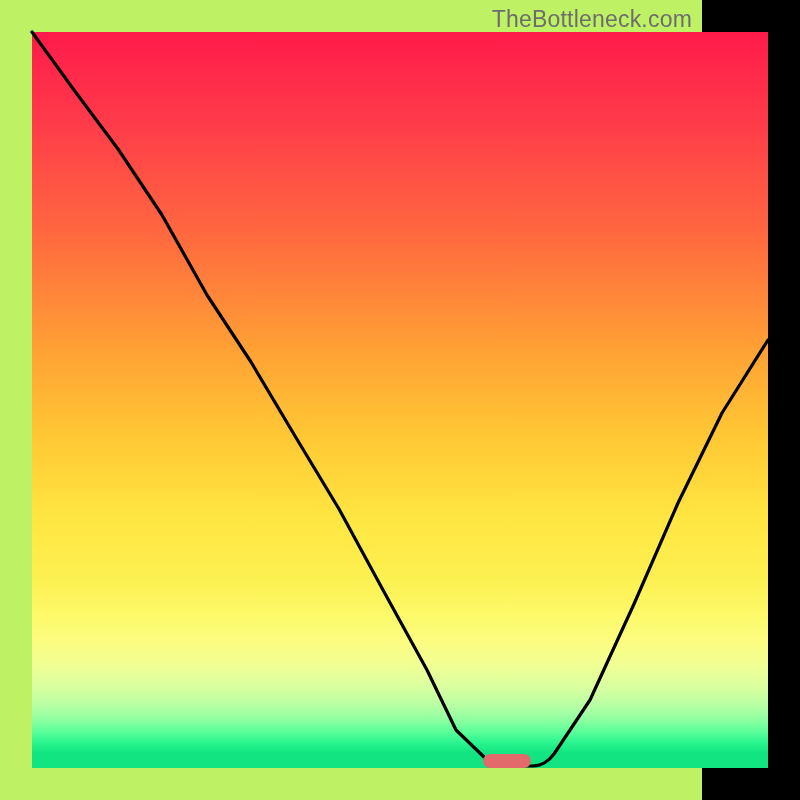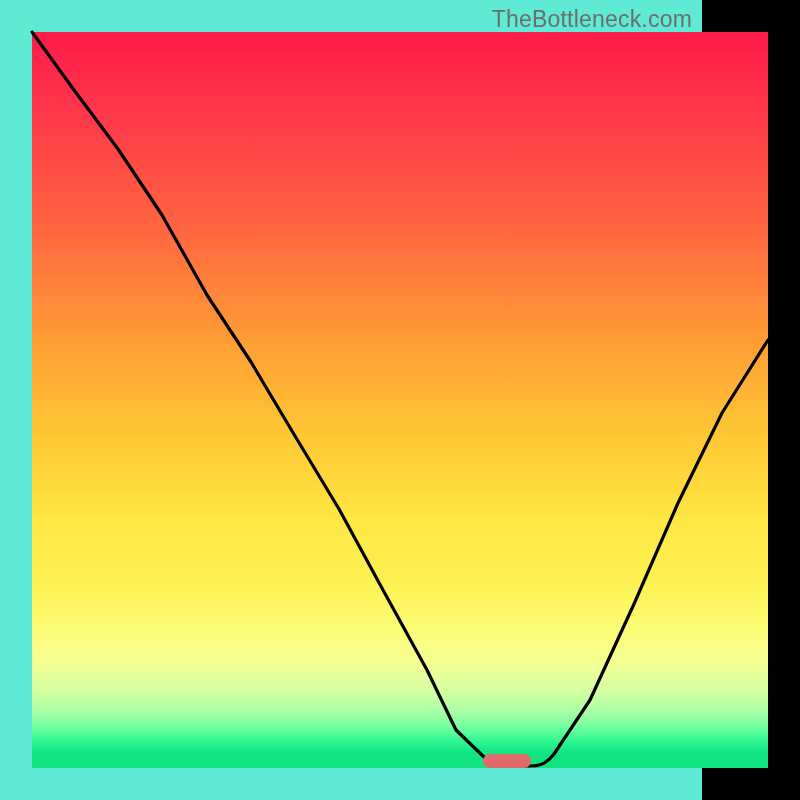--- a/index.html
+++ b/index.html
@@ -10,21 +10,21 @@
     background: #000;
     overflow: hidden;
     font-family: Arial, Helvetica, sans-serif;
   }
   .frame {
     position: absolute;
     left: 0;
     top: 0;
     width: 702px;
     height: 800px;
-    background: #5eead4;
+    background: #bef264;
   }
   .plot-area {
     position: absolute;
     left: 32px;
     top: 32px;
     width: 736px;
     height: 736px;
     
     background: linear-gradient(
       to bottom,

